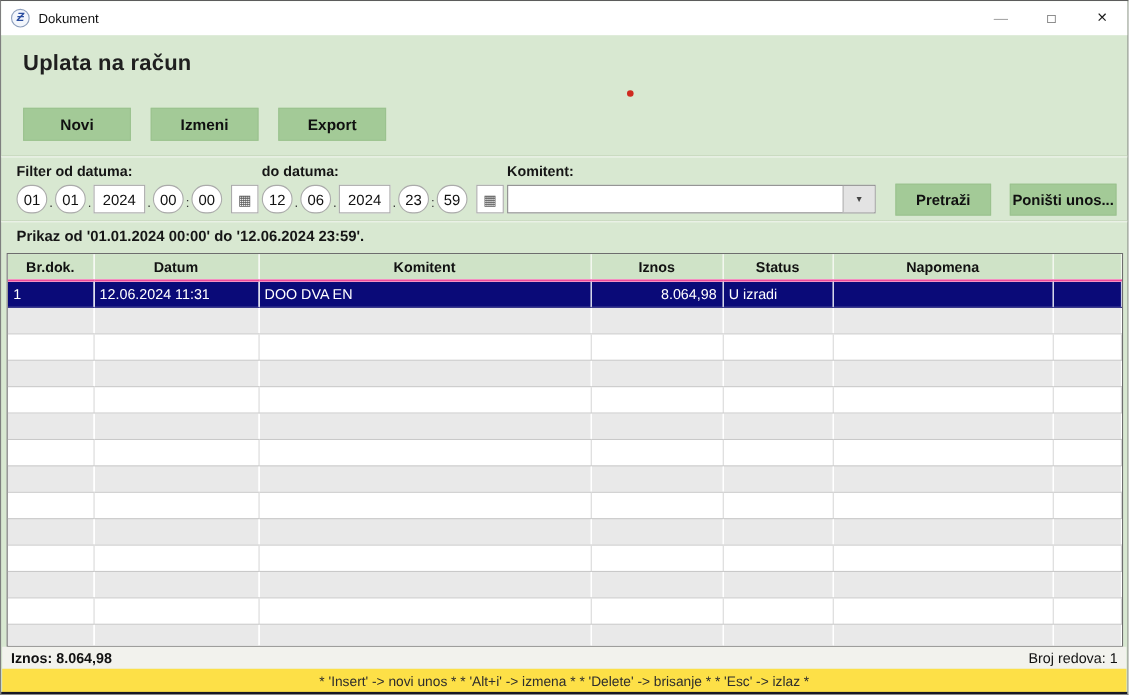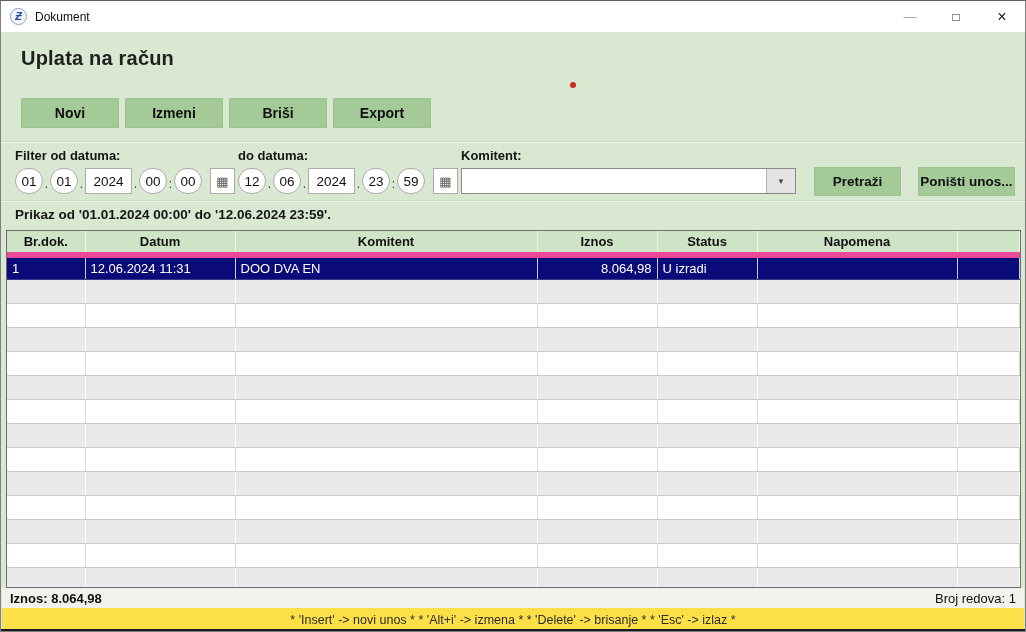--- a/index.html
+++ b/index.html
@@ -27,21 +27,21 @@
     background:transparent; border:none; cursor:default;
   }
   .tb-btn.min  { color:#9c9c9c; font-size:13px; }
   .tb-btn.max  { color:#1b1b1b; font-size:12px; }
   .tb-btn.close{ color:#1b1b1b; font-size:16px; }
   
   .page-heading {
     position:absolute; left:20px; top:46px;
     font-size:20px; font-weight:bold; color:#1f1f1f; letter-spacing:.2px;
   }
-  .toolbar { position:absolute; left:20px; top:97px; display:flex; gap:6px; }
+  .toolbar { position:absolute; left:20px; top:97px; display:flex; gap:18px; }
   .btn-green {
     background:#a3ca97; border:1px solid #9bc28f; color:#101010;
     font-weight:bold; font-size:14px; font-family:inherit;
     width:98px; height:30px; cursor:default;
   }
   
   .sep { position:absolute; left:0; right:0; height:2px;
          background:linear-gradient(#bcd1b1,#ffffff); }
   .sep1 { top:140px; } .sep2 { top:199px; }
   
@@ -74,21 +74,21 @@
   
   .range-info { position:absolute; left:14px; top:206px; font-size:13.5px; font-weight:bold; color:#151515; }
   
   .grid-wrap {
     position:absolute; left:5px; top:229px; width:1015px; height:358px;
     border:1px solid #6d6d6d; overflow:hidden; background:#ffffff;
   }
   table.grid { width:100%; border-collapse:collapse; table-layout:fixed; }
   .grid th {
     background:#cfe3c7; font-size:13px; font-weight:bold; color:#111;
-    height:24px; border-right:1px solid #f0f6ec; border-bottom:6px solid #ec4899;
+    height:24px; border-right:1px solid #f0f6ec; border-bottom:2px solid #ec4899;
     text-align:center; overflow:hidden; white-space:nowrap;
   }
   .grid td {
     height:24px; font-size:13px; color:#111; padding:0 5px;
     border-right:1px solid #d9d9d9; border-bottom:1px solid #c9c9c9;
     overflow:hidden; white-space:nowrap; background:#fff;
   }
   .grid tr:nth-child(even) td { background:#e9e9e9; border-right-color:#ffffff; }
   .grid tr.selected td {
     background:#0a0a78 !important; color:#ffffff;
@@ -129,21 +129,20 @@
     </div>
   </div>
 
   <div class="page-heading">Uplata na račun</div>
 
   <div class="red-dot"></div>
 
   <div class="toolbar">
     <button class="btn-green">Novi</button>
     <button class="btn-green">Izmeni</button>
-    <button class="btn-green">Briši</button>
     <button class="btn-green">Export</button>
   </div>
 
   <div class="sep sep1"></div>
 
   <div class="filter-label lbl-from">Filter od datuma:</div>
   <div class="filter-label lbl-to">do datuma:</div>
   <div class="filter-label lbl-komitent">Komitent:</div>
 
   <div class="dt-group grp-from">

